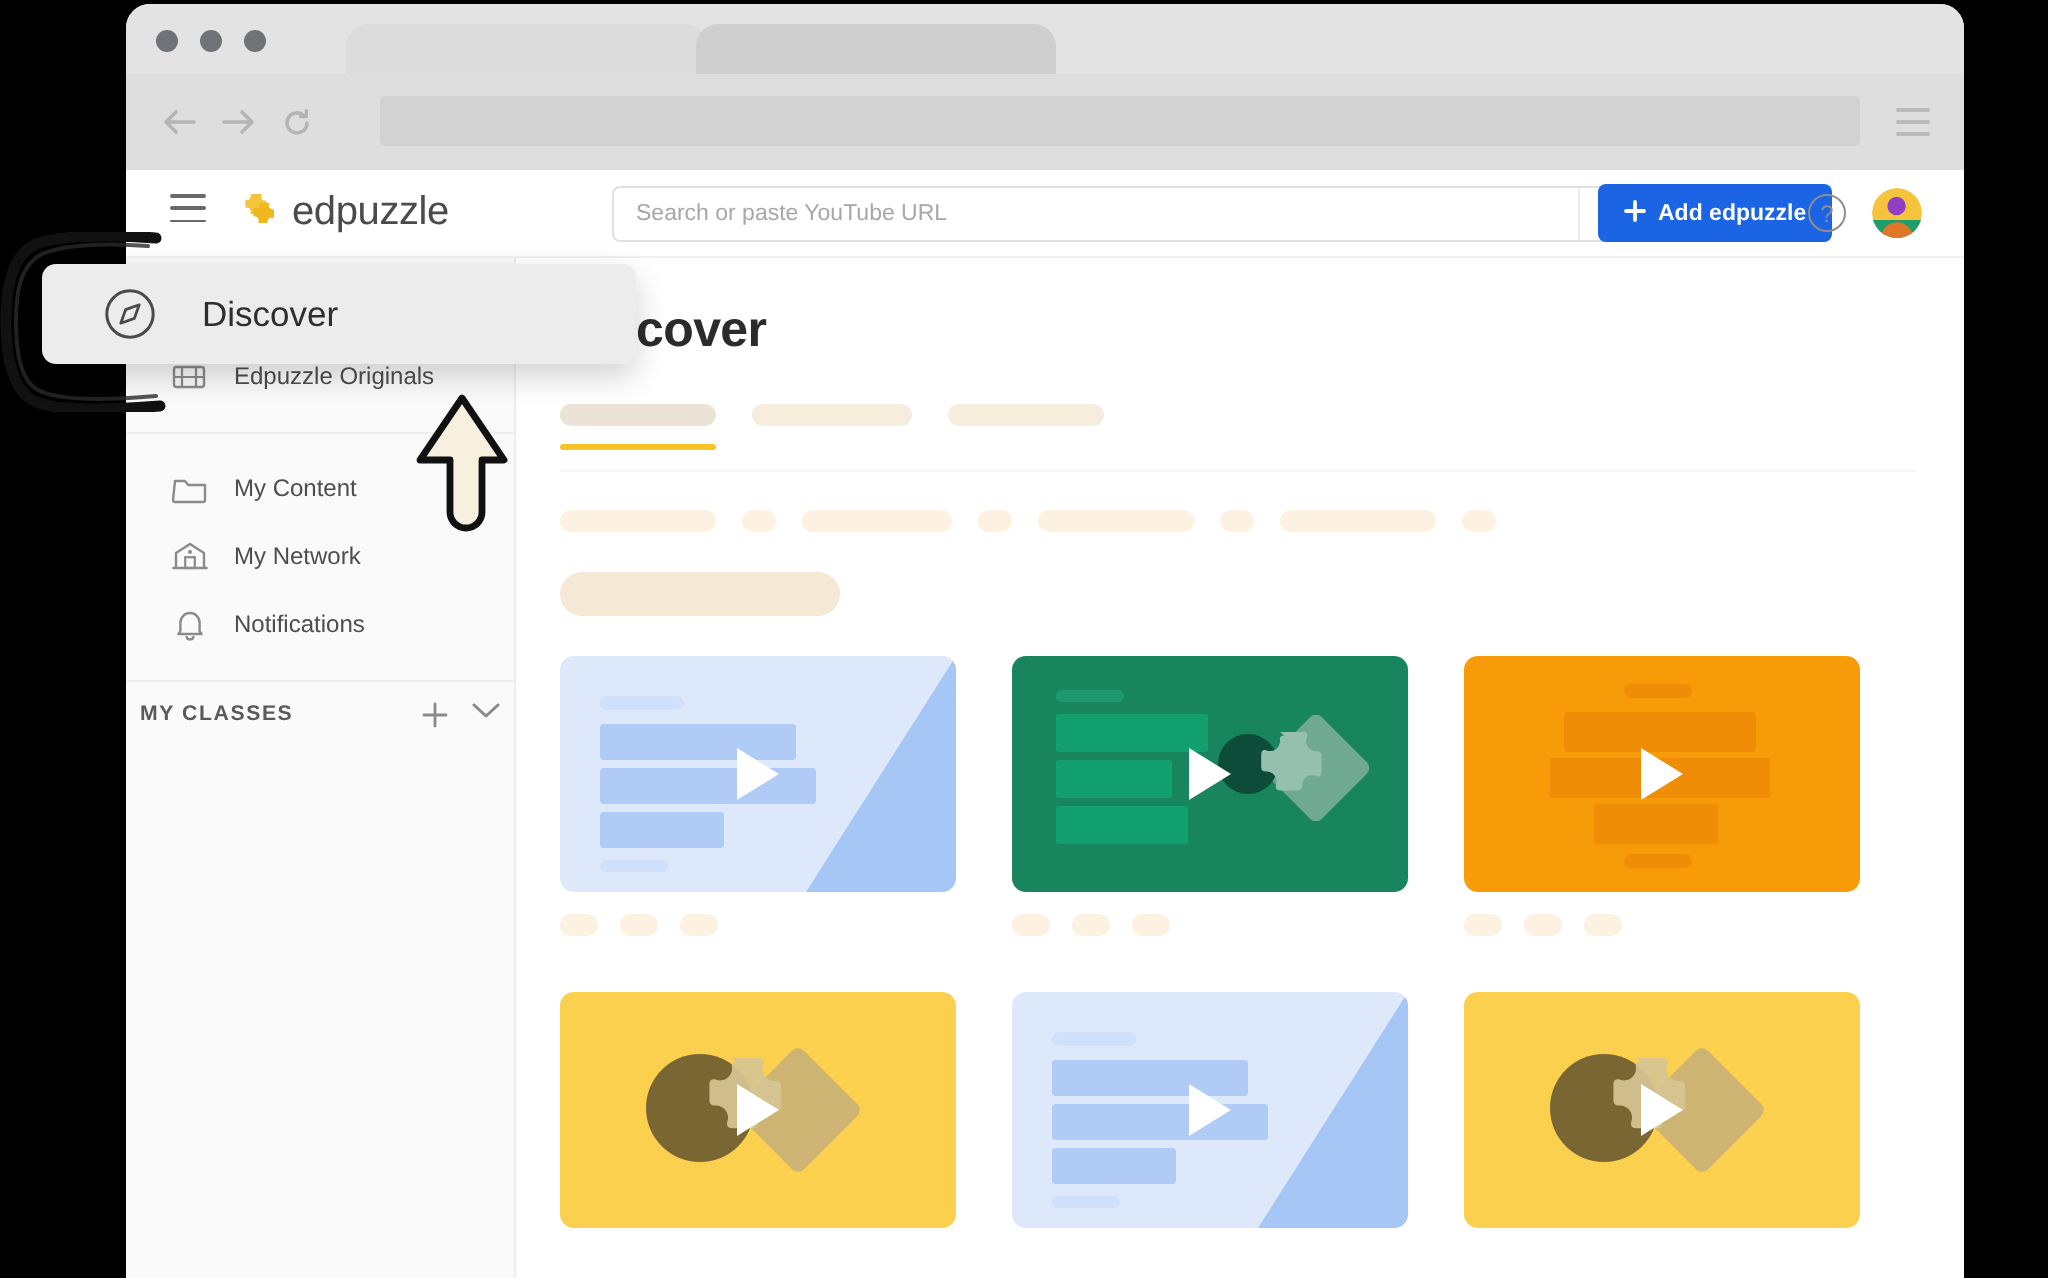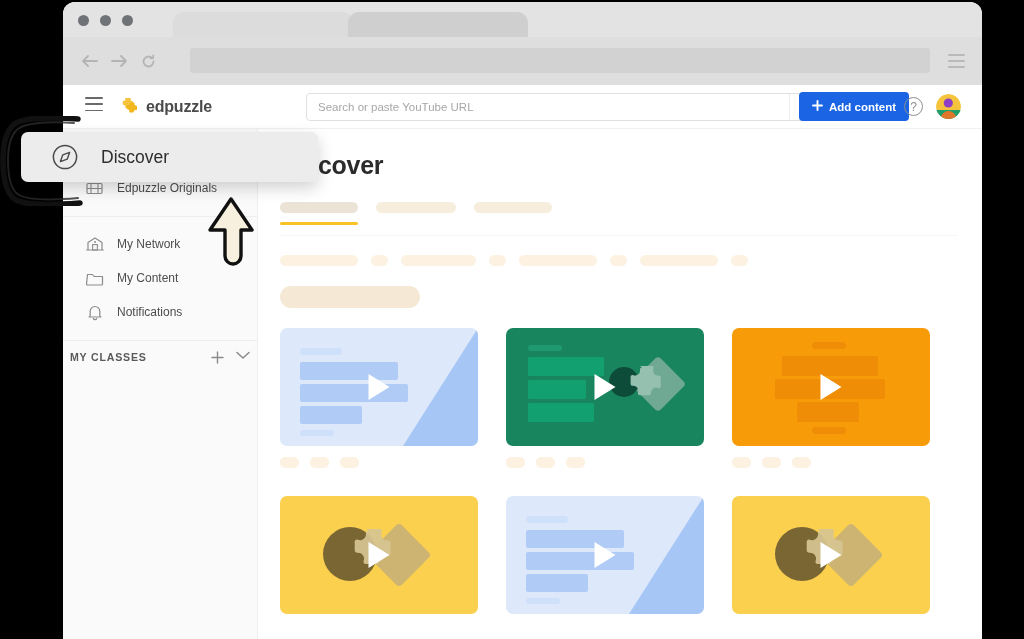--- a/index.html
+++ b/index.html
@@ -51,21 +51,21 @@
   #app { position: relative; height: 554px; background: #fff; }
 
   .appbar {
     position: relative; height: 44px; background: #fff;
     display: flex; align-items: center;
     border-bottom: 1px solid #f0f0f0;
   }
   .hamburger { margin-left: 22px; width: 18px; cursor: pointer; }
   .hamburger i { display:block; height: 1.7px; background: #6a6a6a; margin-bottom: 4.5px; border-radius:1px; }
   .brand { display: flex; align-items: center; gap: 6px; margin-left: 17px; }
-  .brand-word { font-size: 16px; color: #4b4b4b; letter-spacing: -0.2px; font-weight: 700; }
+  .brand-word { font-size: 20px; color: #4b4b4b; letter-spacing: -0.2px; font-weight: 400; }
 
   .search-wrap {
     position: absolute; left: 243px; top: 8px; width: 526px; height: 28px;
     background: #fff; border: 1px solid #e0e0e0; border-radius: 4px;
     display: flex; align-items: center;
   }
   .search-input {
     flex: 1; border: 0; outline: 0; font-size: 11.5px; color: #9b9b9b;
     padding-left: 11px; font-family: "Liberation Sans", sans-serif; background: transparent;
   }
@@ -237,21 +237,21 @@
             </span>
           </button>
         </div>
 
         <button class="add-content">
           <span>
             <svg width="11" height="11" viewBox="0 0 11 11">
                 <path d="M5.5 1v9M1 5.5h9" stroke="#fff" stroke-width="1.9" stroke-linecap="round"></path>
               </svg>
           </span>
-          <span>Add content</span>
+          <span>Add edpuzzle</span>
         </button>
 
         <div class="help-icon">
           <span>?</span>
         </div>
 
         <div class="avatar">
           <svg width="25" height="25" viewBox="0 0 25 25">
             <circle cx="12.5" cy="12.5" r="12.5" fill="#f5c43c"></circle>
             <path d="M0 16 a12.5 12.5 0 0 0 25 0 z" fill="#1f9d6b"></path>
@@ -282,37 +282,37 @@
                   <path d="M5 2.5v10M12 2.5v10M1 7.5h15" stroke="#8b8b8b" stroke-width="1.1"></path>
                 </svg>
             </span>
             <span class="nav-label">Edpuzzle Originals</span>
           </div>
 
           <div class="nav-sep"></div>
 
           <div class="nav-item">
             <span class="ic">
+              <svg width="18" height="15" viewBox="0 0 18 15">
+                  <path d="M1.5 3.5h5l1.6 2h8.4v7.5a1 1 0 0 1-1 1h-14a1 1 0 0 1-1-1z" stroke="#8b8b8b" stroke-width="1.2" fill="none" stroke-linejoin="round"></path>
+                </svg>
+            </span>
+            <span class="nav-label">My Content</span>
+          </div>
+
+          <div class="nav-item">
+            <span class="ic">
               <svg width="18" height="16" viewBox="0 0 18 16">
                   <path d="M2 14V6.5L9 2l7 4.5V14" stroke="#8b8b8b" stroke-width="1.2" fill="none" stroke-linejoin="round"></path>
                   <rect x="6.6" y="8.6" width="4.8" height="5.4" stroke="#8b8b8b" stroke-width="1.1" fill="none"></rect>
                   <circle cx="9" cy="6" r="1" fill="#8b8b8b"></circle>
                   <path d="M0.7 14h16.6" stroke="#8b8b8b" stroke-width="1.2" stroke-linecap="round"></path>
                 </svg>
             </span>
             <span class="nav-label">My Network</span>
-          </div>
-
-          <div class="nav-item">
-            <span class="ic">
-              <svg width="18" height="15" viewBox="0 0 18 15">
-                  <path d="M1.5 3.5h5l1.6 2h8.4v7.5a1 1 0 0 1-1 1h-14a1 1 0 0 1-1-1z" stroke="#8b8b8b" stroke-width="1.2" fill="none" stroke-linejoin="round"></path>
-                </svg>
-            </span>
-            <span class="nav-label">My Content</span>
           </div>
 
           <div class="nav-item">
             <span class="ic">
               <svg width="16" height="17" viewBox="0 0 16 17">
                   <path d="M3.2 11.6V7.3a4.8 4.8 0 0 1 9.6 0v4.3l1 1.4H2.2z" stroke="#8b8b8b" stroke-width="1.2" fill="none" stroke-linejoin="round"></path>
                   <path d="M6.3 14.5a1.8 1.8 0 0 0 3.4 0" stroke="#8b8b8b" stroke-width="1.2" fill="none" stroke-linecap="round"></path>
                 </svg>
             </span>
             <span class="nav-label">Notifications</span>

